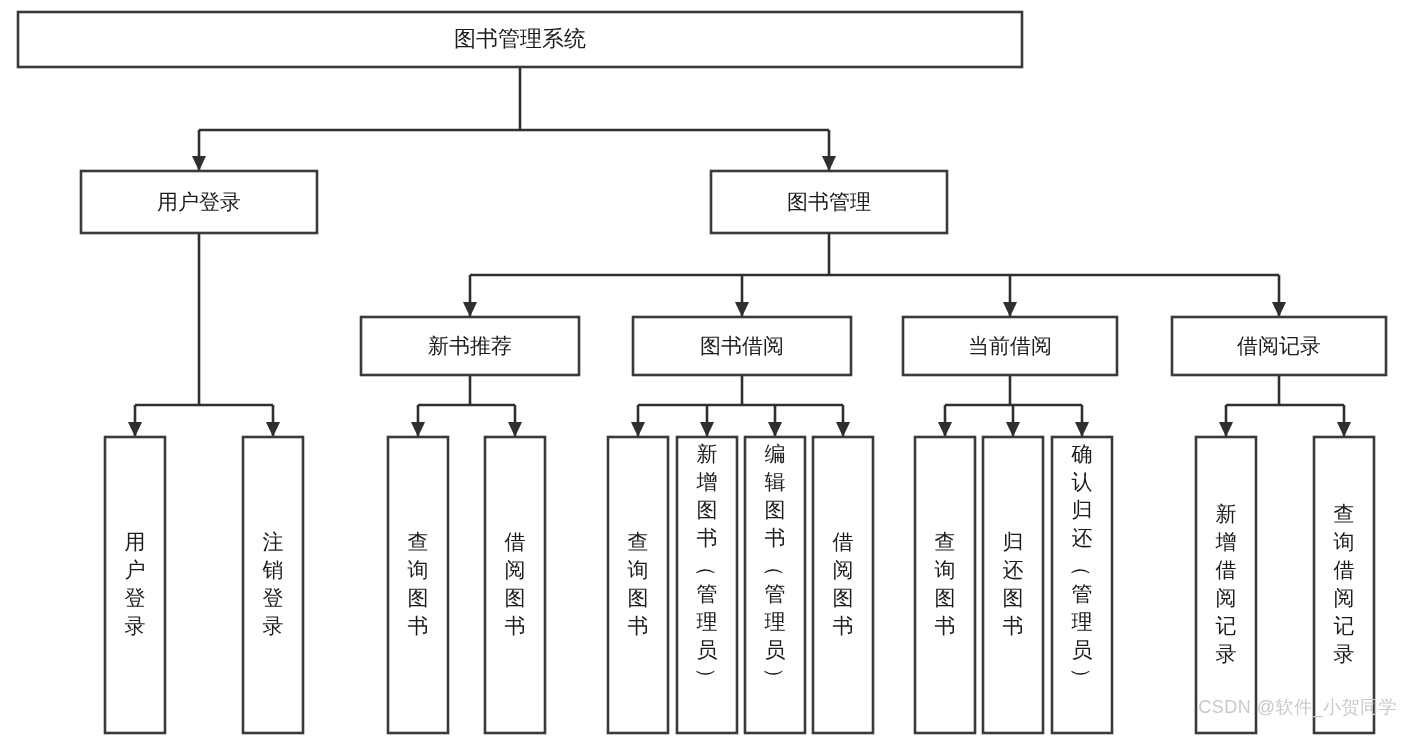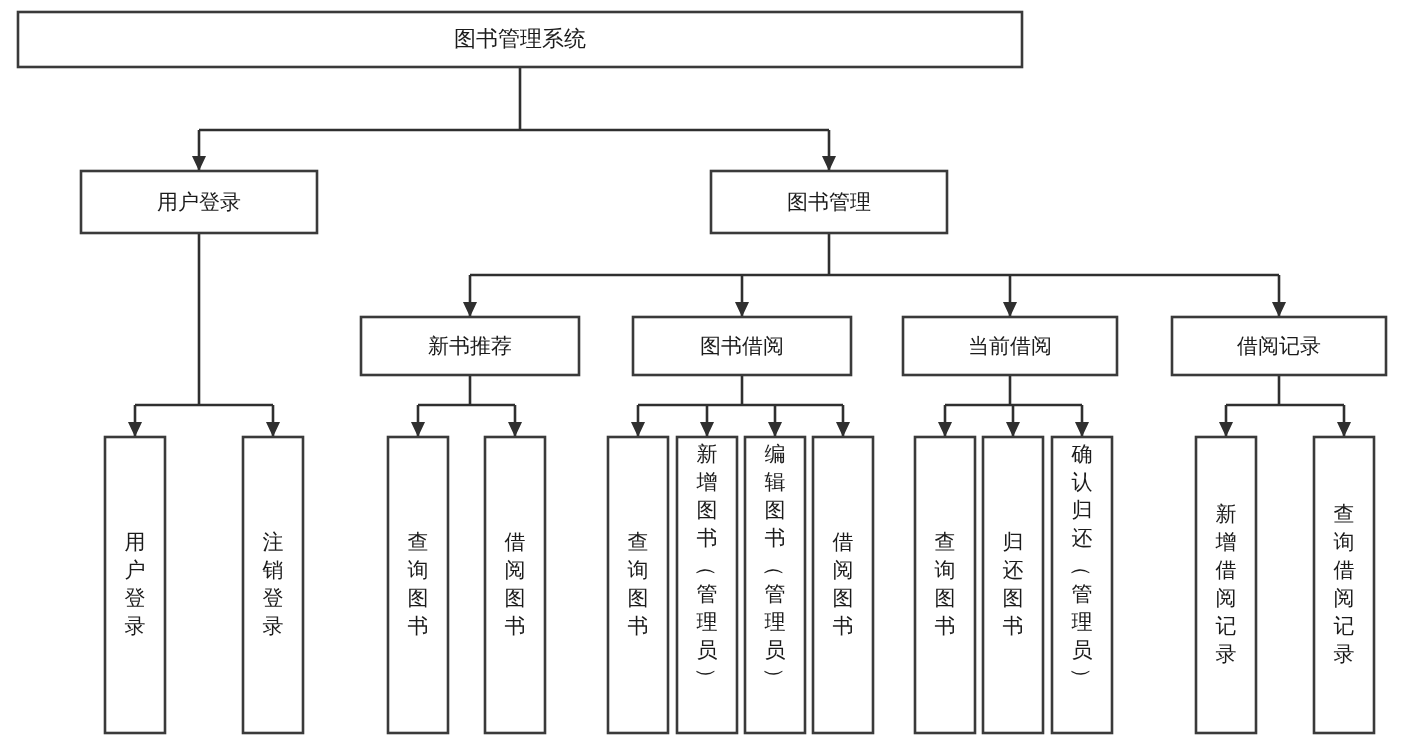--- a/index.html
+++ b/index.html
@@ -263,13 +263,14 @@
           <rect x="1314" y="437" width="60" height="296" class="node-box"></rect>
           <text x="1344" y="521.16" class="leaf-label-char">查</text>
           <text x="1344" y="549.16" class="leaf-label-char">询</text>
           <text x="1344" y="577.16" class="leaf-label-char">借</text>
           <text x="1344" y="605.16" class="leaf-label-char">阅</text>
           <text x="1344" y="633.16" class="leaf-label-char">记</text>
           <text x="1344" y="661.16" class="leaf-label-char">录</text>
         </g>
       </g>
   </svg>
+  <div class="watermark">CSDN @软件_小贺同学</div>
 </div>
 
 </body></html>

